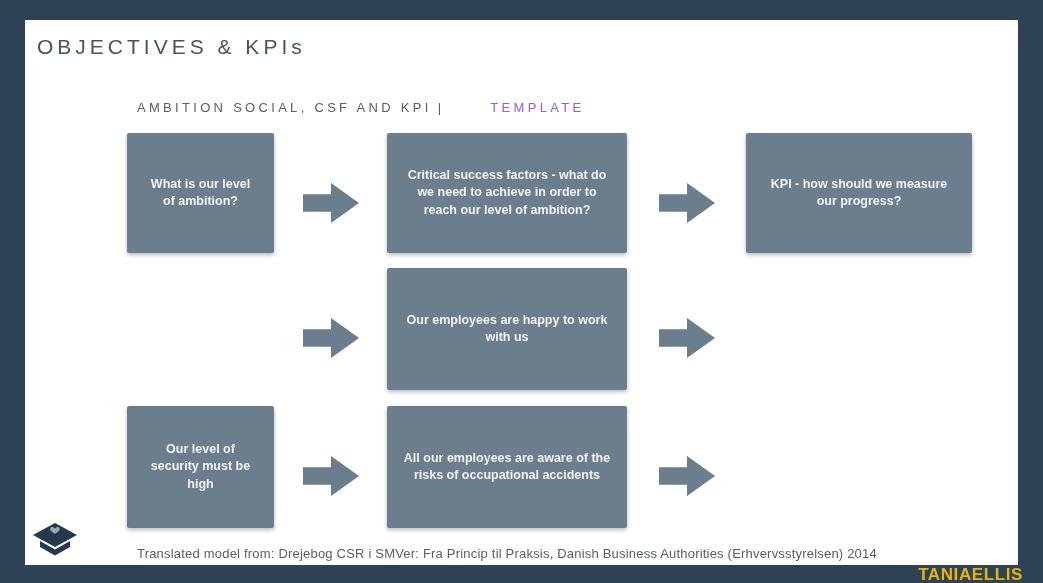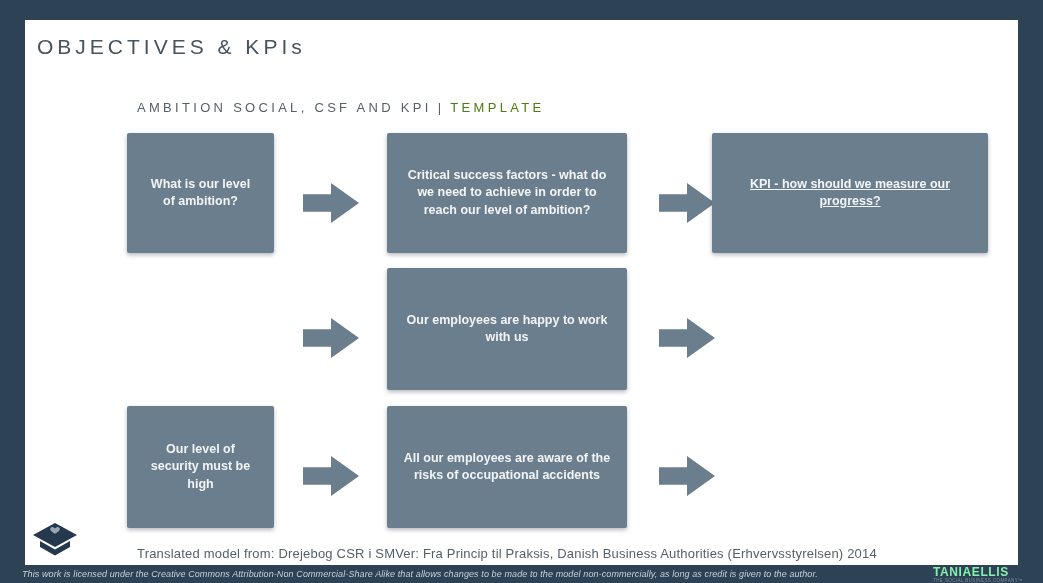--- a/index.html
+++ b/index.html
@@ -14,33 +14,33 @@
   }
   .title {
     position:absolute; left:12px; top:15px; margin:0;
     font-size:21px; font-weight:400; letter-spacing:4px; color:#47545F;
   }
   .subtitle {
     position:absolute; left:112px; top:80px;
     font-size:13px; letter-spacing:3.3px; color:#55606A; white-space:nowrap;
   }
   .subtitle .sep { margin:0 6px; color:#55606A; }
-  .subtitle .hl { color:#4d7c0f; }
+  .subtitle .hl { color:#8b5cf6;margin-left:40px; }
 
   .box {
     position:absolute; box-sizing:border-box;
     background:#6B7E8D; border-radius:2px;
     box-shadow:0 2px 4px rgba(45,55,68,0.35);
     color:#F2F4F6; font-weight:700; font-size:12.5px; line-height:1.4;
     display:flex; align-items:center; justify-content:center;
     text-align:center; padding:10px 13px;
   }
   .c1 { left:102px; width:147px; padding:10px 17px; }
   .c2 { left:362px; width:240px; }
-  .c3 { left:687px; width:276px;text-decoration:underline; }
+  .c3 { left:721px; width:226px; }
   .r1 { top:113px; height:120px; }
   .r2 { top:248px; height:122px; }
   .r3 { top:386px; height:122px; }
 
   .arrow {
     position:absolute; width:56px; height:40px; background:#6B7E8D;
     clip-path:polygon(0 28%, 50% 28%, 50% 0, 100% 50%, 50% 100%, 50% 72%, 0 72%);
     filter:drop-shadow(1px 2px 1.5px rgba(60,70,80,0.35));
   }
   .a1 { left:278px; }
@@ -60,22 +60,22 @@
     background:#2E4256; display:flex; align-items:center;
   }
   .license {
     font-style:italic; font-size:9px; color:#C7D0D9;
     margin-left:22px; white-space:nowrap; letter-spacing:0.1px;
   }
   .brand {
     position:absolute; right:20px; top:1px; text-align:left; line-height:1;
   }
   .brand-name {
-    display:block; font-weight:700; font-size:12px; letter-spacing:0.6px;
-    color:#86efac;
+    display:block; font-weight:700; font-size:17px; letter-spacing:0.6px;
+    color:#eab308;
   }
   .brand-tag {
     display:block; font-size:4.5px; letter-spacing:0.4px; color:#7C8B99;
     margin-top:1px;
   }
 </style>
 </head>
 <body>
 
 <div class="stage">
@@ -105,19 +105,18 @@
     <div class="source">Translated model from: Drejebog CSR i SMVer: Fra Princip til Praksis, Danish Business Authorities (Erhvervsstyrelsen) 2014</div>
 
     <svg class="caplogo" width="48" height="44" viewBox="0 0 48 44" aria-hidden="true">
       <polygon points="24,3 46,15 24,27 2,15" fill="#24394E"></polygon>
       <path d="M24 8.5 c-1.6-2.2 -4.8-2.1 -4.8 0.6 c0 2.1 3.2 3.7 4.8 4.8 c1.6-1.1 4.8-2.7 4.8-4.8 c0-2.7 -3.2-2.8 -4.8-0.6 z" fill="#97A6B3"></path>
       <path d="M9 21 L24 29.5 L39 21 L39 27 L24 35.5 L9 27 Z" fill="#24394E"></path>
     </svg>
   </div>
 
   <div class="footer">
-    <span class="license">This work is licensed under the Creative Commons Attribution-Non Commercial-Share Alike that allows changes to be made to the model non-commercially, as long as credit is given to the author.</span>
     <div class="brand">
       <span class="brand-name">TANIAELLIS</span>
       <span class="brand-tag">THE SOCIAL BUSINESS COMPANY™</span>
     </div>
   </div>
 </div>
 
 </body></html>

